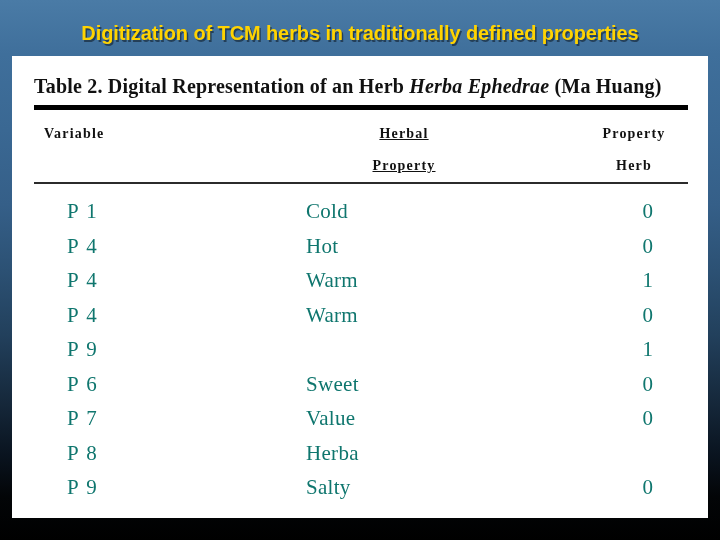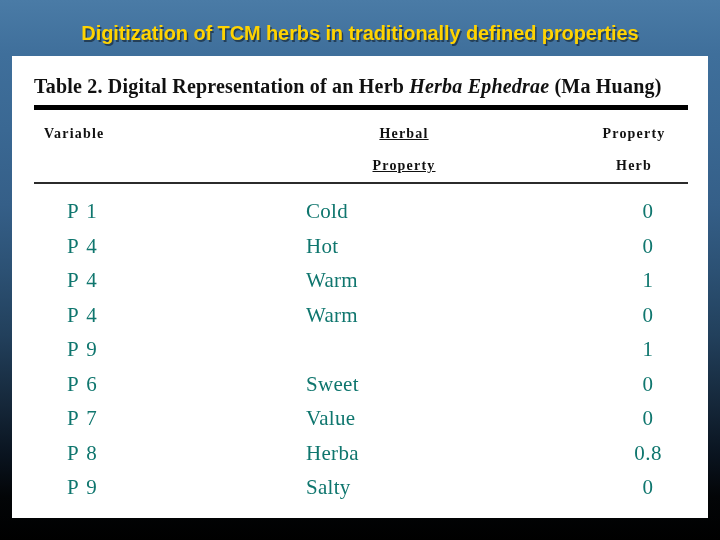--- a/index.html
+++ b/index.html
@@ -210,21 +210,20 @@
         <span class="cell cell-value">0</span>
       </div>
       <div class="row">
         <span class="cell cell-variable">P 7</span>
         <span class="cell cell-property">Value</span>
         <span class="cell cell-value">0</span>
       </div>
       <div class="row">
         <span class="cell cell-variable">P 8</span>
         <span class="cell cell-property">Herba</span>
-        <span class="cell cell-value">0.8</span>
       </div>
       <div class="row">
         <span class="cell cell-variable">P 9</span>
         <span class="cell cell-property">Salty</span>
         <span class="cell cell-value">0</span>
       </div>
     </div>
 
   </div>
 </div>

